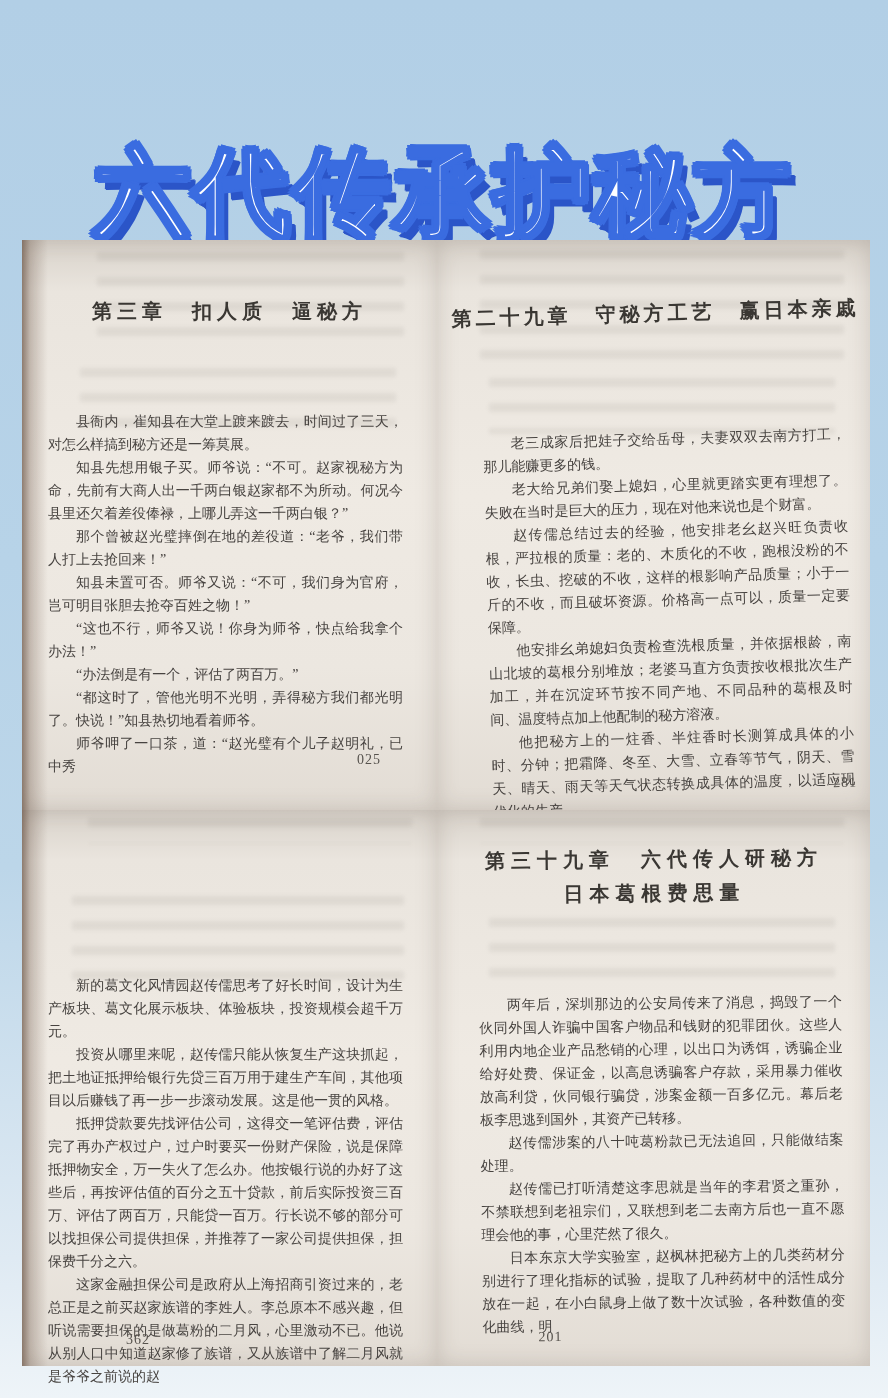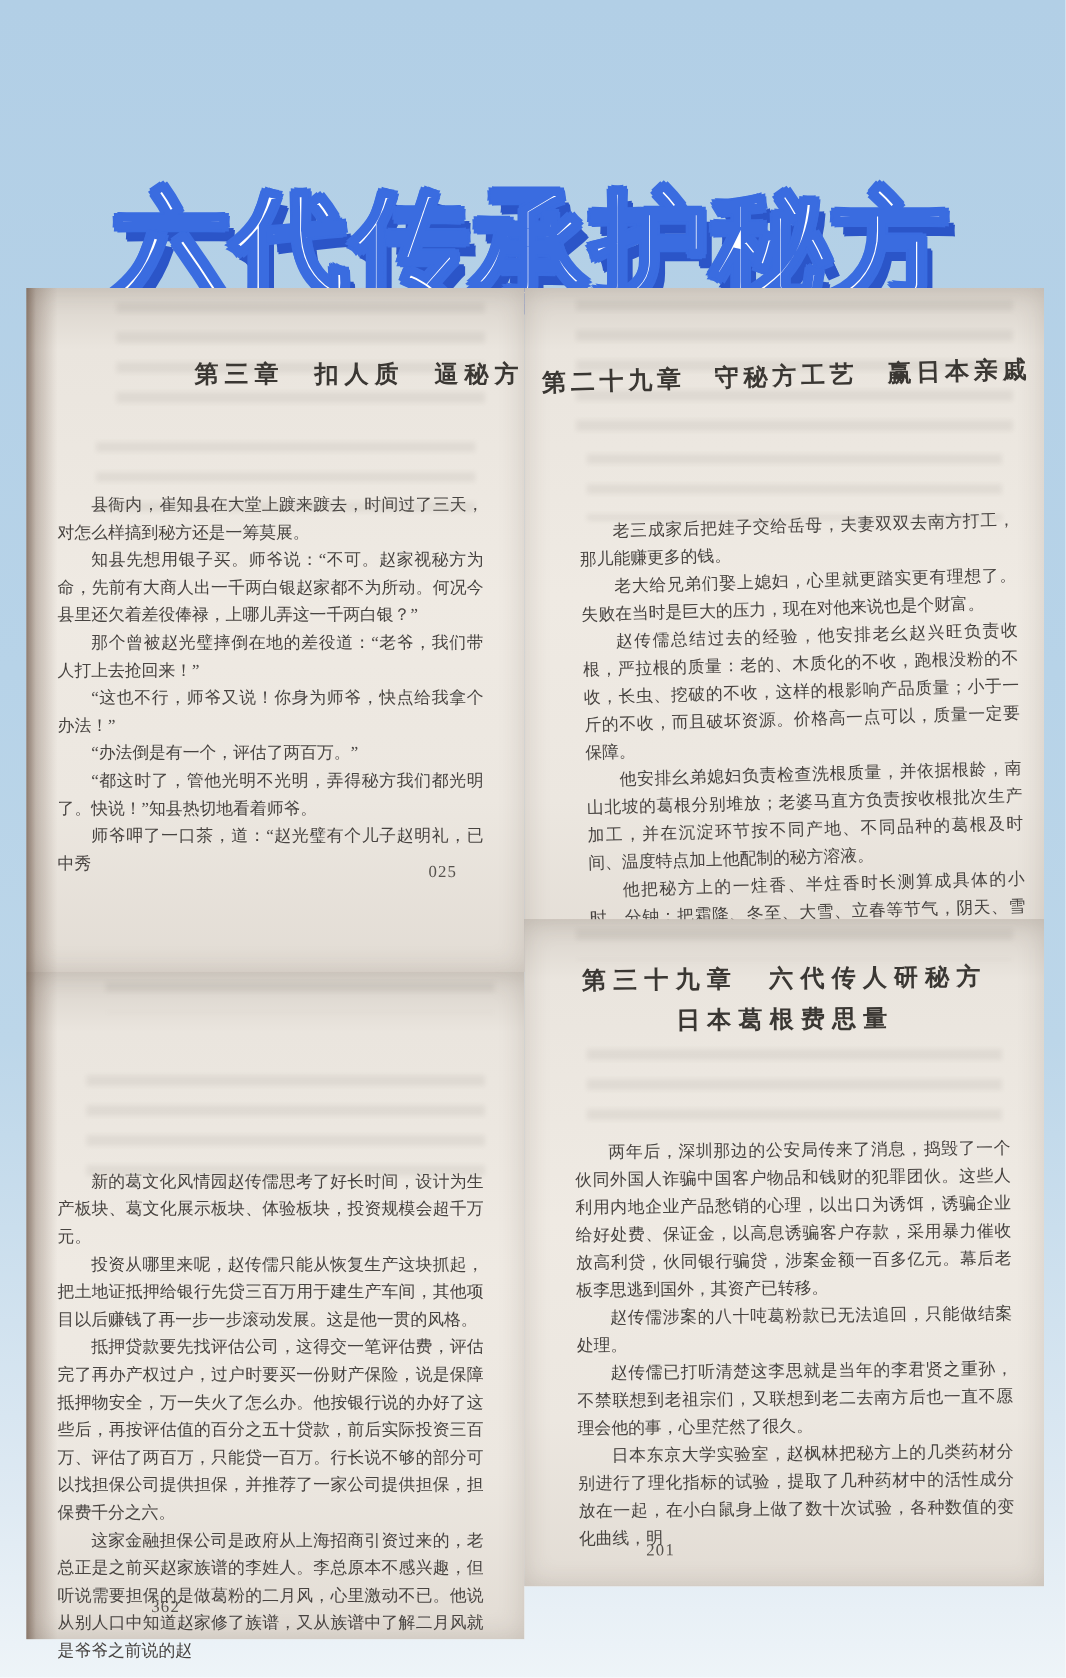--- a/index.html
+++ b/index.html
@@ -6,21 +6,21 @@
   body{
     width:888px;height:1398px;overflow:hidden;
     font-family:"Liberation Sans","DejaVu Sans",sans-serif;
     background:linear-gradient(180deg,#b2cfe6 0%,#b7d3e8 40%,#bcd6e9 62%,#dfeaf3 90%,#eef4f8 100%);
     position:relative;
   }
   .canvas{position:absolute;inset:0;}
 
   
   .banner{
-    position:absolute;left:0;top:88px;width:100%;text-align:center;
+    position:absolute;left:0;top:76px;width:100%;text-align:center;
     font-size:96px;font-weight:900;letter-spacing:4px;line-height:1.1;
     color:#ffffff;
     -webkit-text-stroke:3px #3a6ce0;
     text-shadow:
       -3px -3px 0 #3a6ce0, 3px -3px 0 #3a6ce0,
       -3px  3px 0 #3a6ce0, 3px  3px 0 #3a6ce0,
        0   -4px 0 #3a6ce0, 0    4px 0 #3a6ce0,
       -4px  0   0 #3a6ce0, 4px  0   0 #3a6ce0,
        7px 10px 0 #2b55c8, 8px 11px 0 #2b55c8;
   }
@@ -34,21 +34,21 @@
     font-family:"Liberation Serif","DejaVu Serif",serif;
   }
   .photo.gutter-left{
     background:
       linear-gradient(90deg,rgba(92,66,50,.6) 0,rgba(92,66,50,.25) 8px,rgba(92,66,50,0) 26px),
       linear-gradient(180deg,#d8d2ca 0%,#eae5de 9%,#efeae3 45%,#ece7e0 75%,#e2dcd4 100%);
   }
   .p-tl{left:22px;top:240px;width:415px;height:570px;}
   .p-tr{left:437px;top:240px;width:433px;height:570px;}
   .p-bl{left:22px;top:810px;width:415px;height:556px;}
-  .p-br{left:437px;top:766px;width:433px;height:556px;}
+  .p-br{left:437px;top:810px;width:433px;height:556px;}
 
   .tilt-a{transform:rotate(-1.6deg);transform-origin:50% 0;}
   .tilt-b{transform:rotate(-0.6deg);transform-origin:50% 0;}
 
   .chapter{
     position:absolute;left:0;width:100%;text-align:center;
     font-size:20px;font-weight:600;letter-spacing:5px;color:#3a3733;margin:0;
   }
   .chapter.l2{letter-spacing:6px;}
   .body{
@@ -72,31 +72,32 @@
 </head>
 <body>
 
 <div class="canvas">
 
   <h1 class="banner">六代传承护秘方</h1>
 
   <div class="photo p-tl gutter-left">
     <div class="ghost" style="left:18%;right:8%;top:12px;height:92px;"></div>
     <div class="ghost" style="left:14%;right:10%;top:128px;height:60px;"></div>
-    <h2 class="chapter" style="top:58px;text-align:right;">第三章　扣人质　逼秘方</h2>
+    <h2 class="chapter" style="top:58px;">第三章　扣人质　逼秘方</h2>
     <div class="body" style="top:170px;">
       <p>县衙内，崔知县在大堂上踱来踱去，时间过了三天，对怎么样搞到秘方还是一筹莫展。</p>
       <p>知县先想用银子买。师爷说：“不可。赵家视秘方为命，先前有大商人出一千两白银赵家都不为所动。何况今县里还欠着差役俸禄，上哪儿弄这一千两白银？”</p>
       <p>那个曾被赵光璧摔倒在地的差役道：“老爷，我们带人打上去抢回来！”</p>
+      <p>知县未置可否。师爷又说：“不可，我们身为官府，岂可明目张胆去抢夺百姓之物！”</p>
       <p>“这也不行，师爷又说！你身为师爷，快点给我拿个办法！”</p>
       <p>“办法倒是有一个，评估了两百万。”</p>
       <p>“都这时了，管他光明不光明，弄得秘方我们都光明了。快说！”知县热切地看着师爷。</p>
       <p>师爷呷了一口茶，道：“赵光璧有个儿子赵明礼，已中秀</p>
     </div>
-    <div class="pagenum pn-right" style="top:480px;">025</div>
+    <div class="pagenum pn-right" style="top:512px;">025</div>
   </div>
 
   <div class="photo p-tr">
     <div class="ghost" style="left:10%;right:6%;top:10px;height:110px;"></div>
     <div class="ghost" style="left:12%;right:8%;top:138px;height:56px;"></div>
     <div class="tilt-a" style="position:absolute;inset:0;">
       <h2 class="chapter" style="top:60px;letter-spacing:4px;">第二十九章　守秘方工艺　赢日本亲戚</h2>
       <div class="body" style="top:188px;left:40px;right:30px;">
         <p>老三成家后把娃子交给岳母，夫妻双双去南方打工，那儿能赚更多的钱。</p>
         <p>老大给兄弟们娶上媳妇，心里就更踏实更有理想了。失败在当时是巨大的压力，现在对他来说也是个财富。</p>

